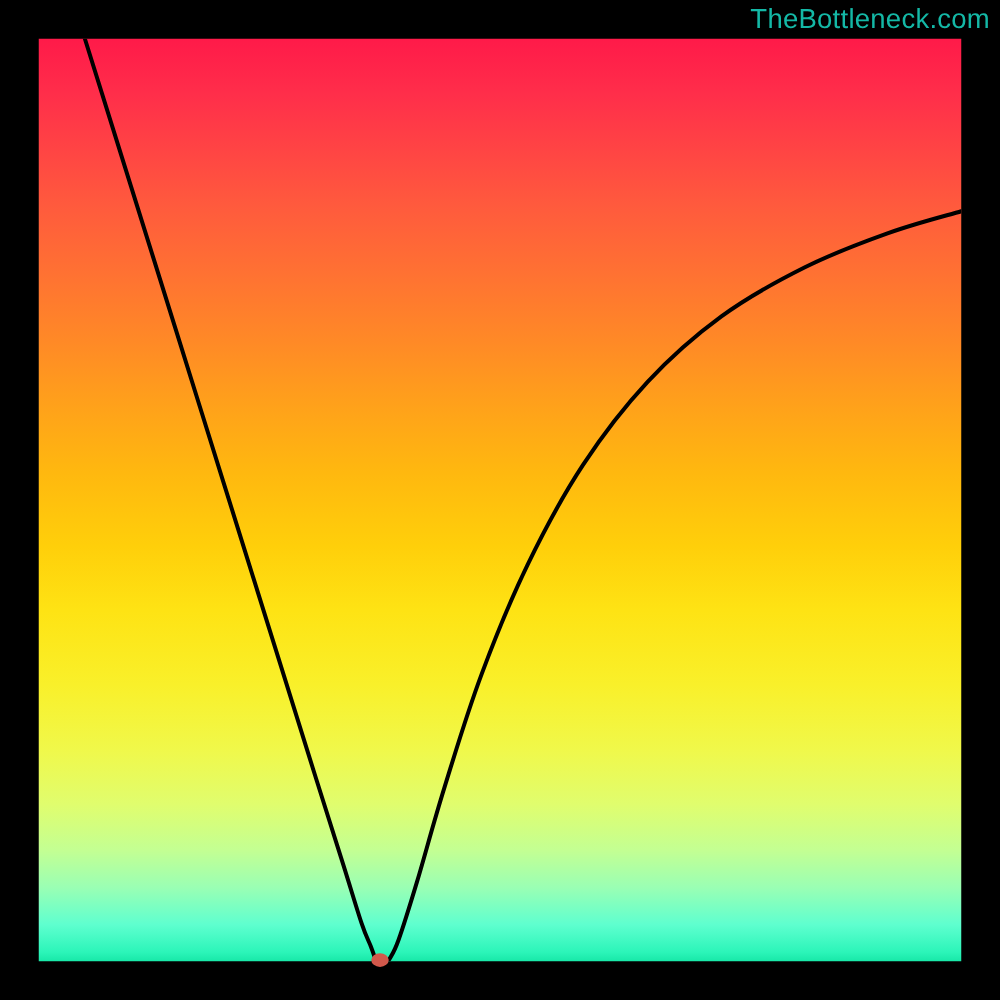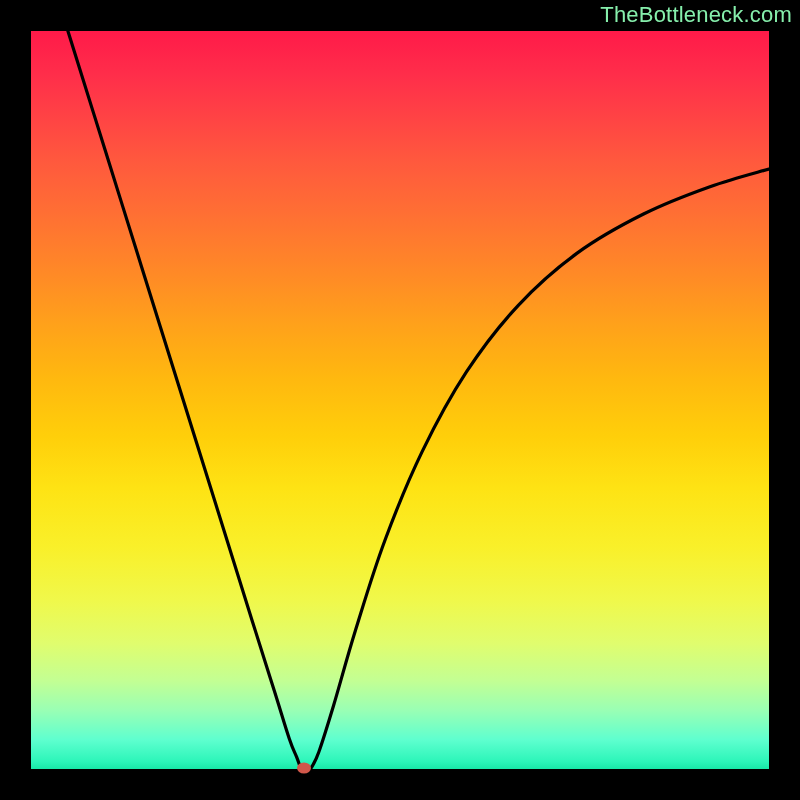--- a/index.html
+++ b/index.html
@@ -42,21 +42,21 @@
       #9affb4 92%,
       #5fffcf 96%,
       #2cf5b9 99%,
       #18e8a8 100%
     );
   }
   .watermark {
     position: absolute;
     top: 2px;
     right: 8px;
-    color: #86efac;
+    color: #14b8a6;
     font-size: 22px;
     letter-spacing: 0.2px;
     user-select: none;
   }
   svg.curve {
     position: absolute;
     left: 0;
     top: 0;
     width: 738px;
     height: 738px;

